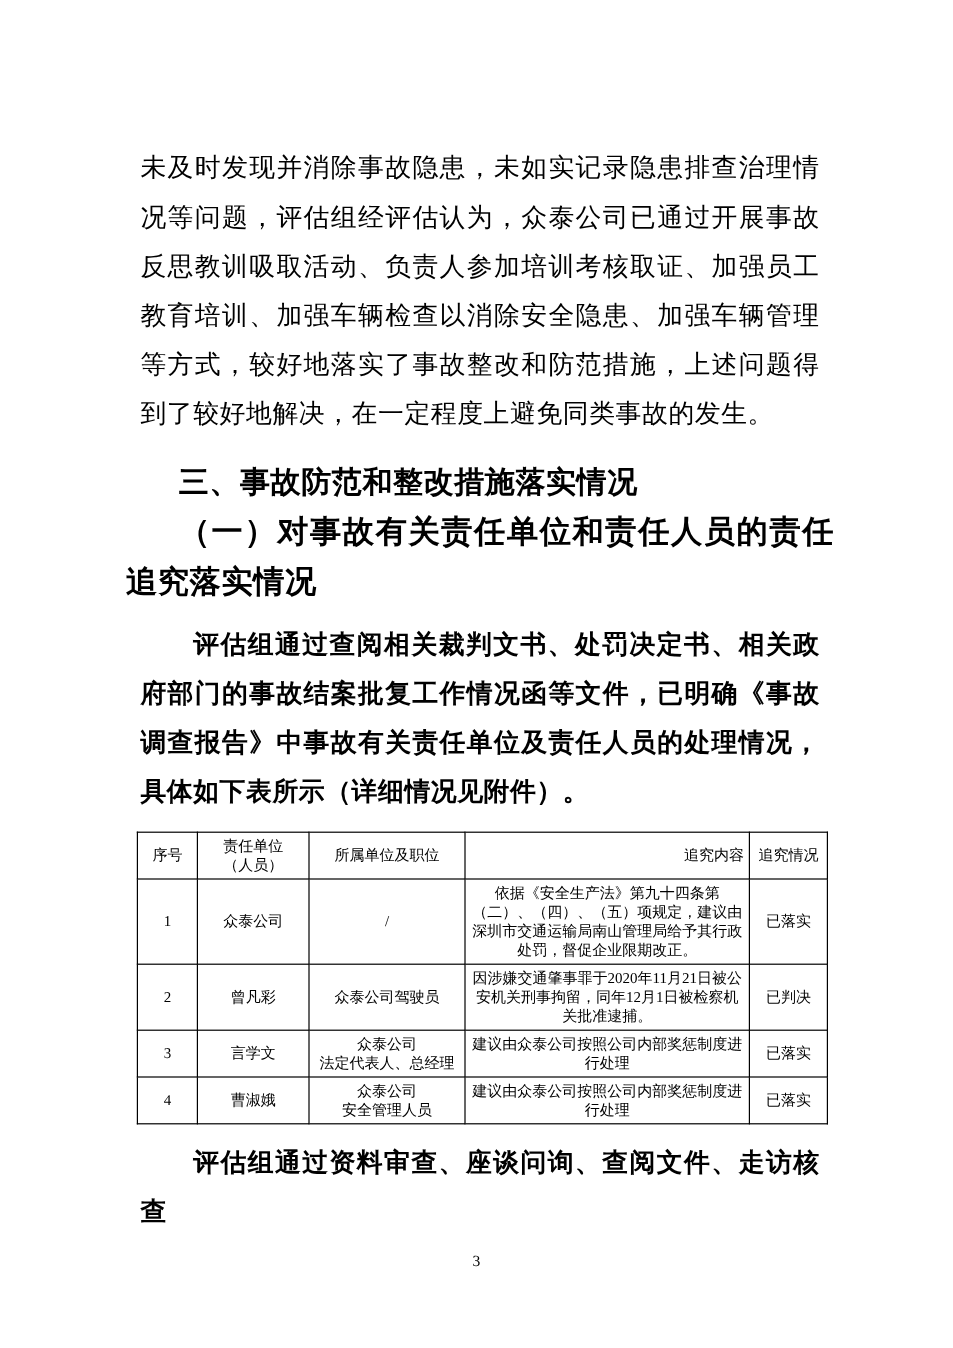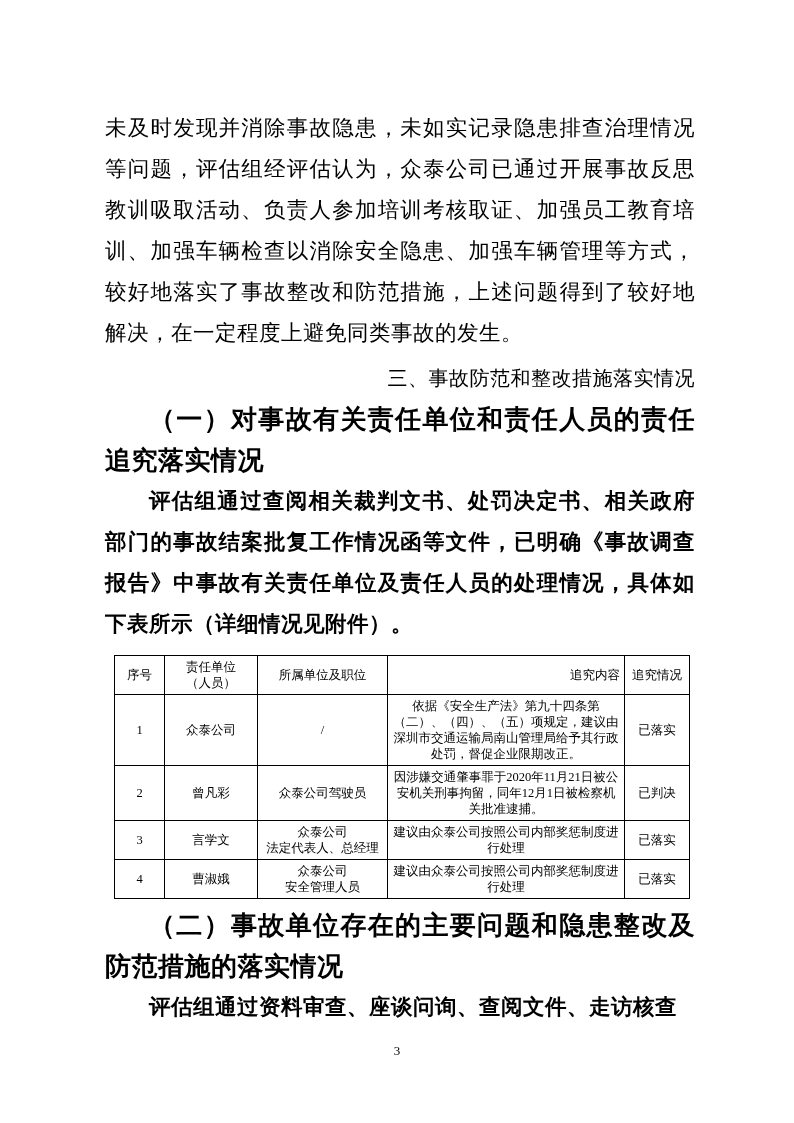--- a/index.html
+++ b/index.html
@@ -19,41 +19,40 @@
     overflow: hidden;
   }
   .content {
     position: absolute;
     left: 105px;
     top: 108px;
     width: 590px;
   }
   
   p.body-par {
-    margin: 0;
+    margin: 12px;
     font-size: 21.5px;
     line-height: 41px;
     letter-spacing: 0.5px;
     text-align: justify;
     text-justify: inter-ideograph;
     font-weight: 400;
   }
   p.indent2 {
     text-indent: 44px;
     font-weight: bold;
   }
   
   h2.head-num {
     margin: 0;
-    font-size: 20px;
+    font-size: 25px;
     line-height: 41px;
-    font-weight: normal;
+    font-weight: bold;
     text-indent: 44px;
     letter-spacing: 0.5px;
-    text-align: right;
   }
   h3.head-sub {
     margin: 0;
     font-size: 26px;
     line-height: 41px;
     font-weight: bold;
     text-indent: 44px;
     letter-spacing: 0.5px;
     text-align: justify;
     text-justify: inter-ideograph;
@@ -159,20 +158,19 @@
           <td class="cell-center">4</td>
           <td class="cell-center multi">曹淑娥</td>
           <td class="cell-center multi">众泰公司
 安全管理人员</td>
           <td class="cell-left">建议由众泰公司按照公司内部奖惩制度进行处理</td>
           <td class="cell-center">已落实</td>
         </tr>
       </tbody>
     </table>
 
-    <h3 class="head-sub">（二）事故单位存在的主要问题和隐患整改及防范措施的落实情况</h3>
 
     <p class="body-par indent2">评估组通过资料审查、座谈问询、查阅文件、走访核查</p>
 
   </div>
 
   <div class="page-number">3</div>
 </div>
 
 </body></html>

